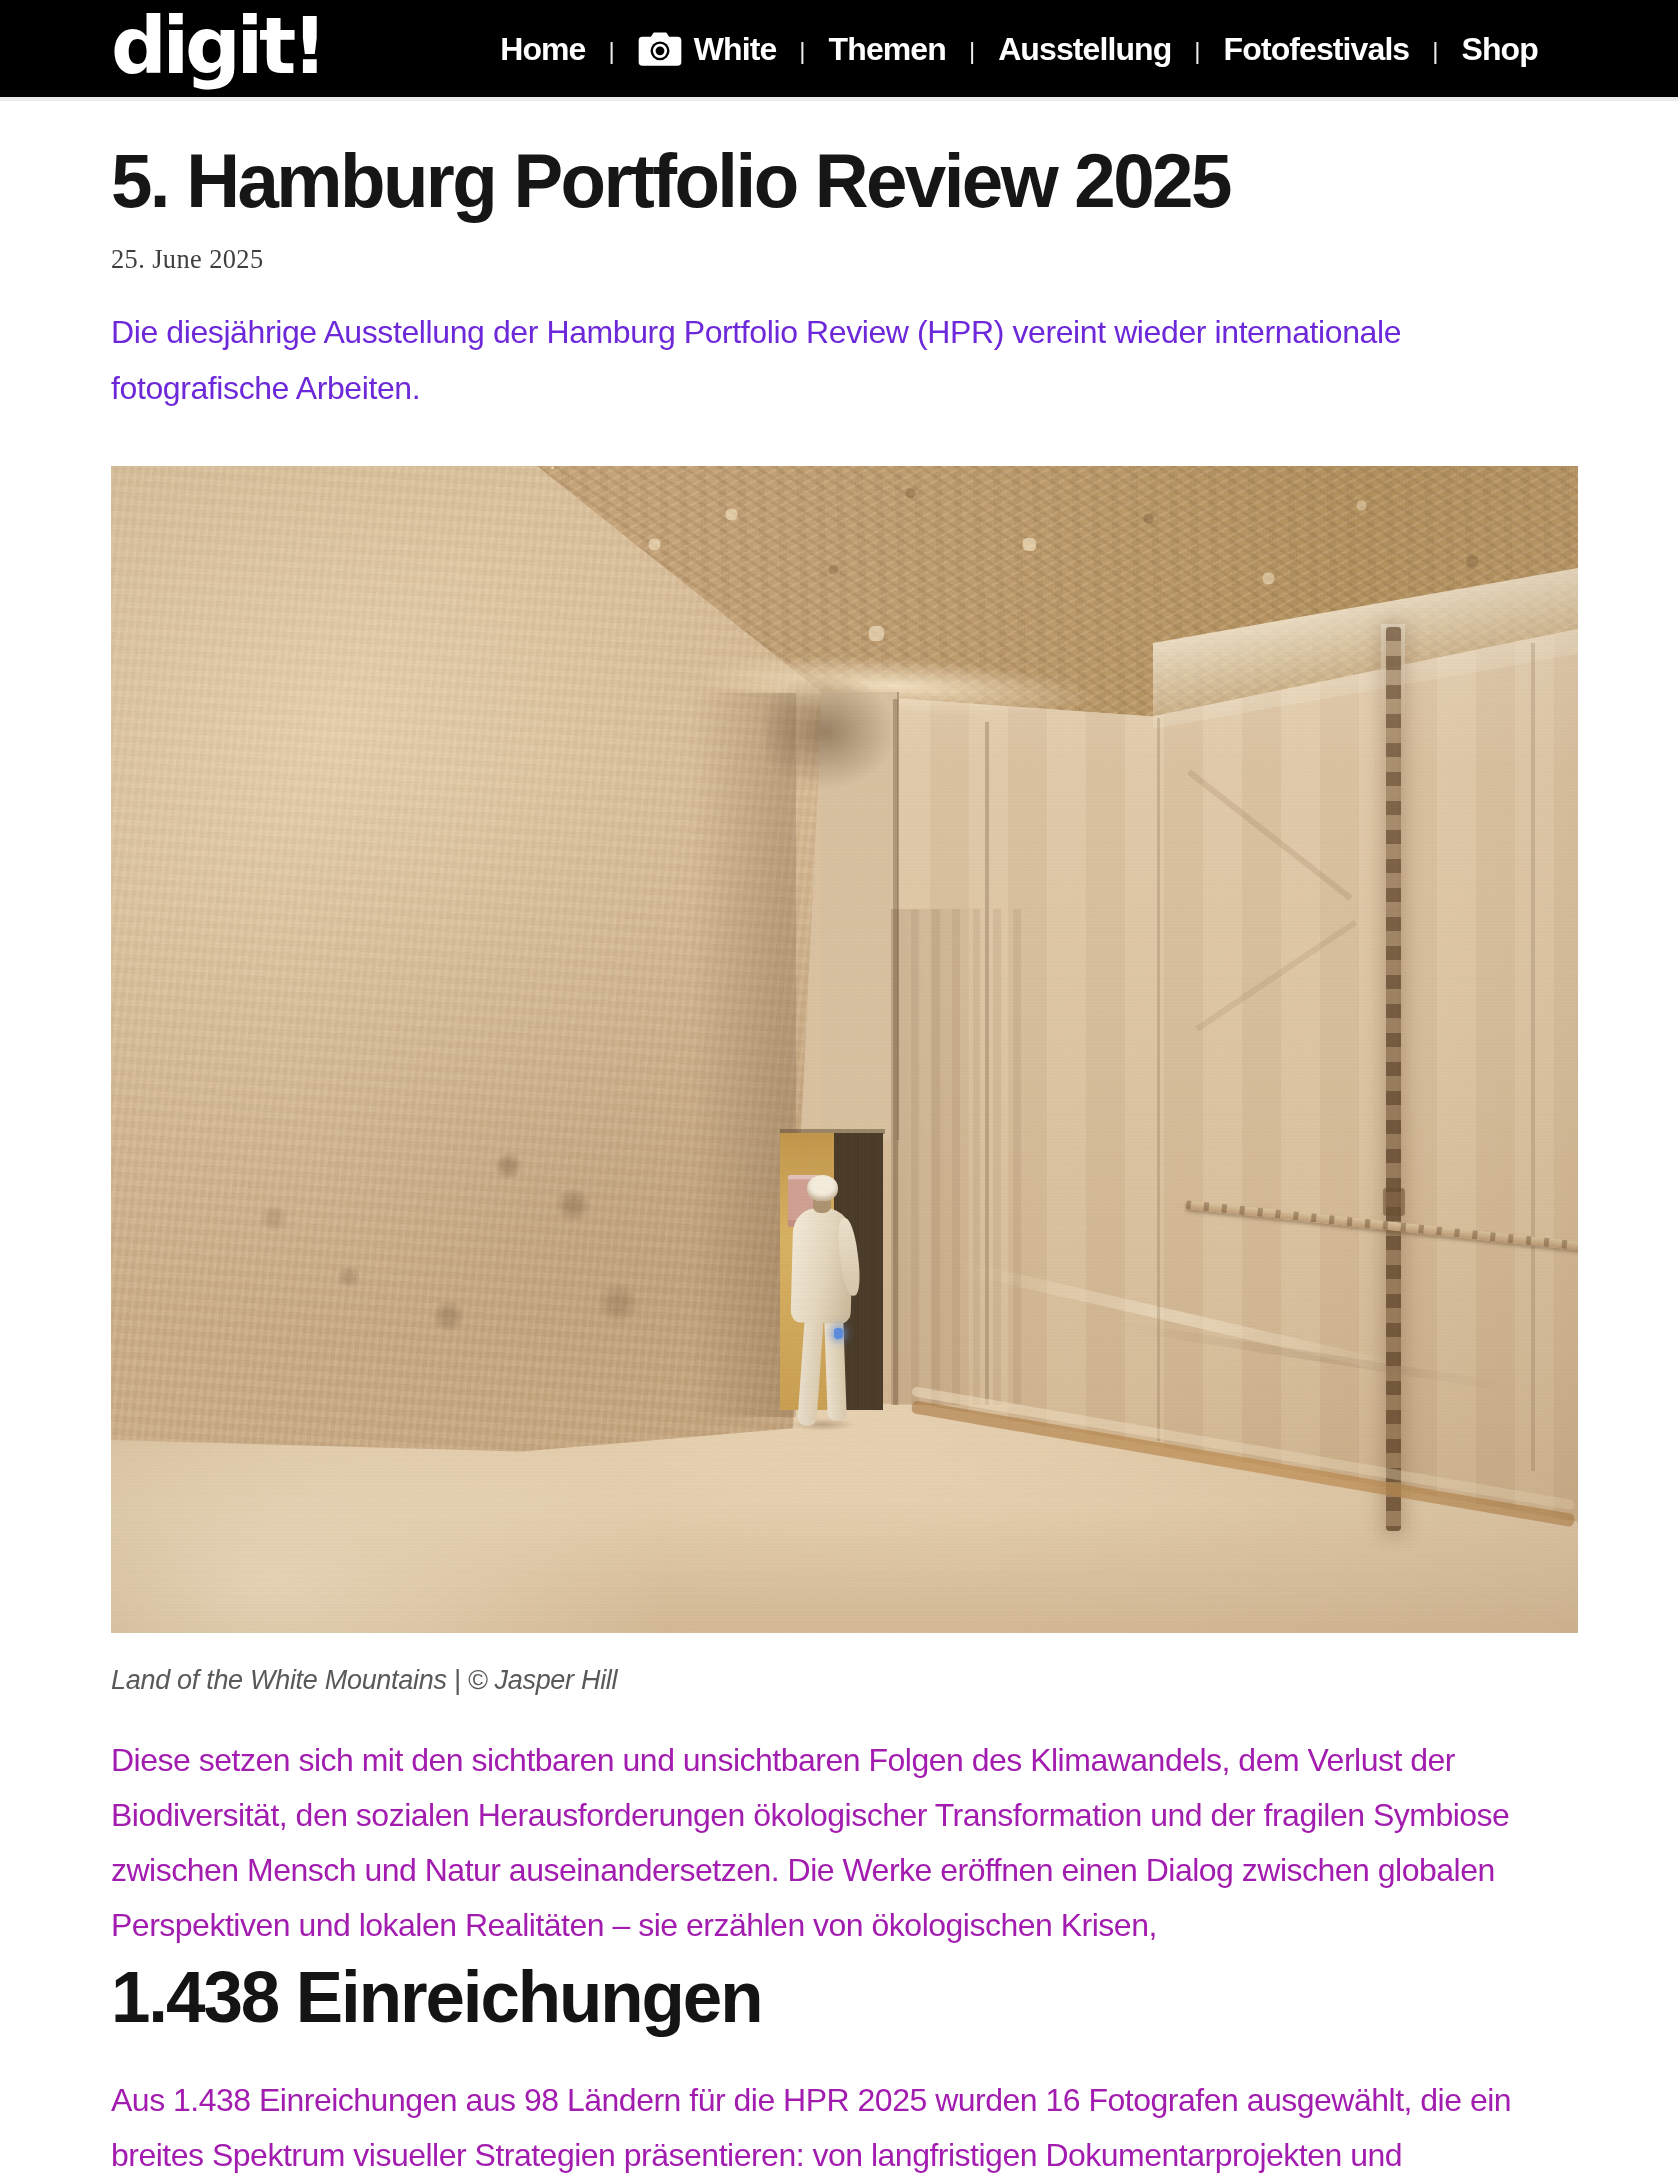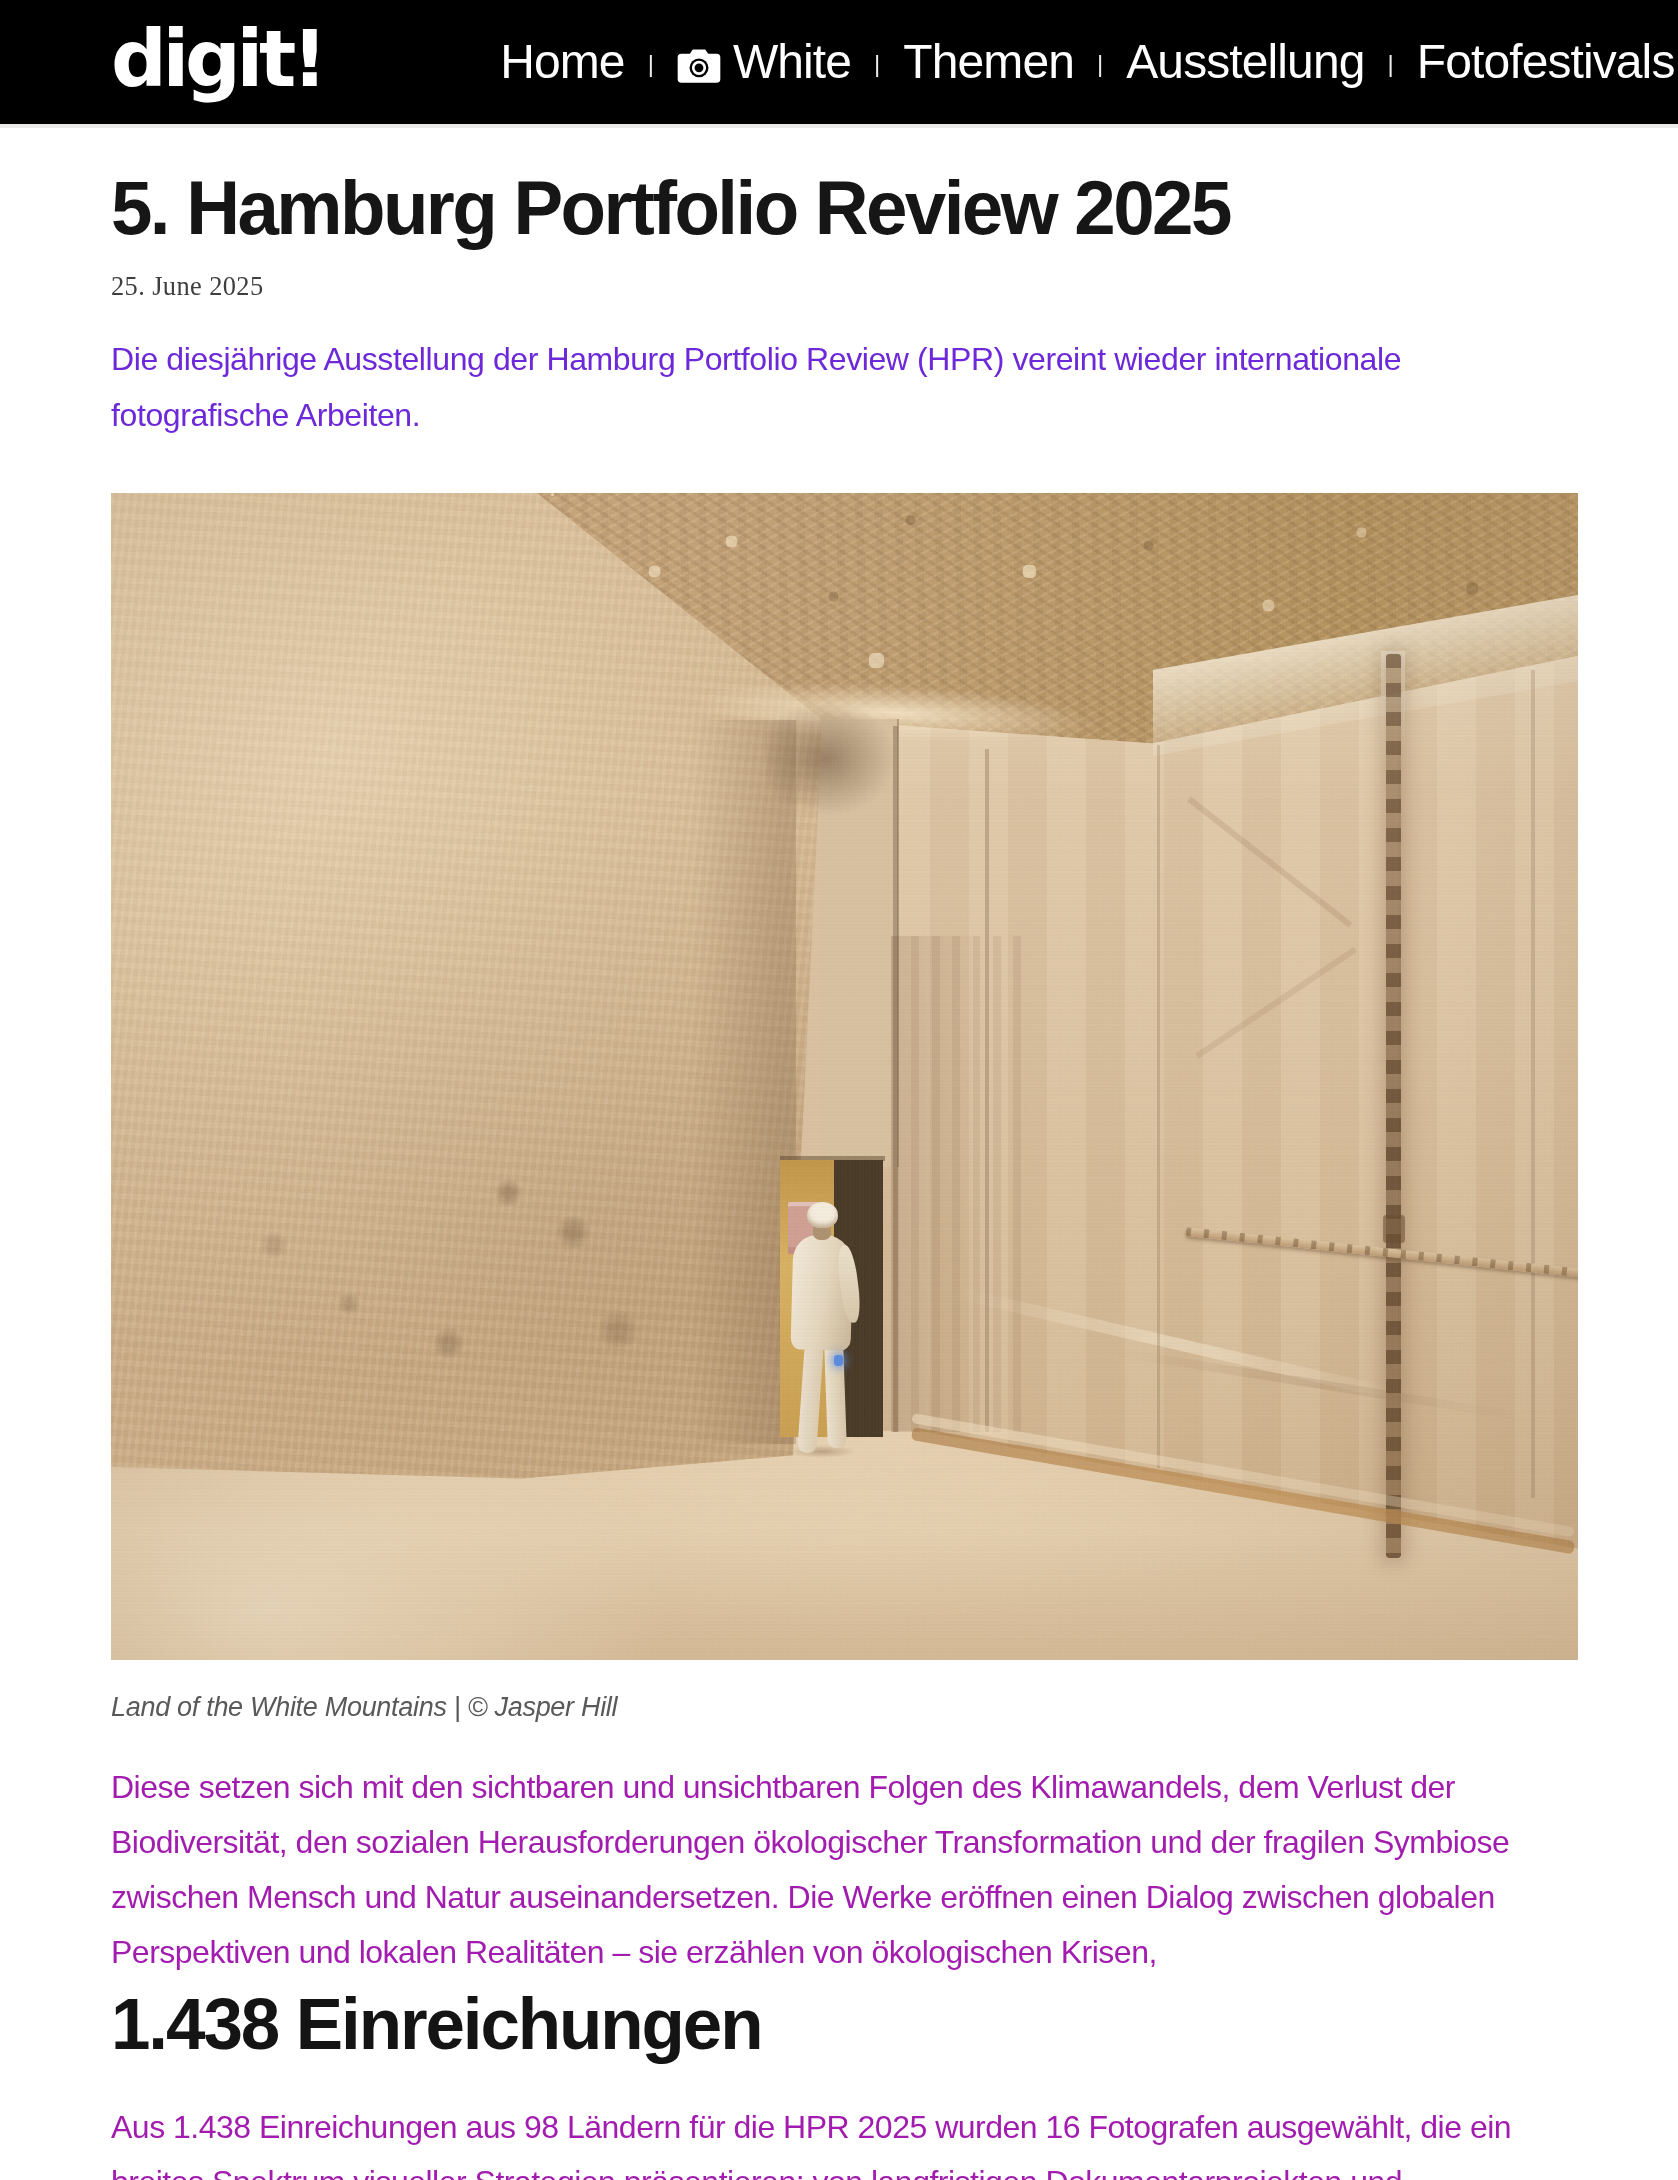--- a/index.html
+++ b/index.html
@@ -5,32 +5,32 @@
   * { margin:0; padding:0; box-sizing:border-box; }
   html,body { background:#ffffff; }
   body {
     width:1678px; height:2181px; overflow:hidden; position:relative;
     font-family:"Liberation Sans","DejaVu Sans",sans-serif;
     -webkit-font-smoothing:antialiased;
   }
 
   
   .site-header {
-    height:128px; background:#000; display:flex; align-items:center;
+    height:101px; background:#000; display:flex; align-items:center;
     padding-left:111px; border-bottom:4.3px solid #ecebe9;
   }
   .logo {
     color:#fff; font-family:"DejaVu Sans","Liberation Sans",sans-serif;
     font-weight:800; font-size:78px; line-height:1; letter-spacing:-4.3px;
     transform:translateY(-3.4px); text-decoration:none; cursor:pointer;
   }
   .main-nav { display:flex; align-items:center; margin-left:177px; }
   .nav-item {
     display:flex; align-items:center; color:#fff; text-decoration:none;
-    font-size:48px; font-weight:400; letter-spacing:-0.9px; cursor:pointer;
+    font-size:32px; font-weight:700; letter-spacing:-0.9px; cursor:pointer;
     line-height:1;
   }
   .nav-sep {
     color:rgba(255,255,255,.92); font-size:24px; font-weight:300;
     margin:0 23px; transform:translateY(1.7px);
   }
   .cam-icon { width:44px; height:36px; margin-right:12px; display:inline-block; }
 
   
   .container { width:1470px; margin-left:111px; }

